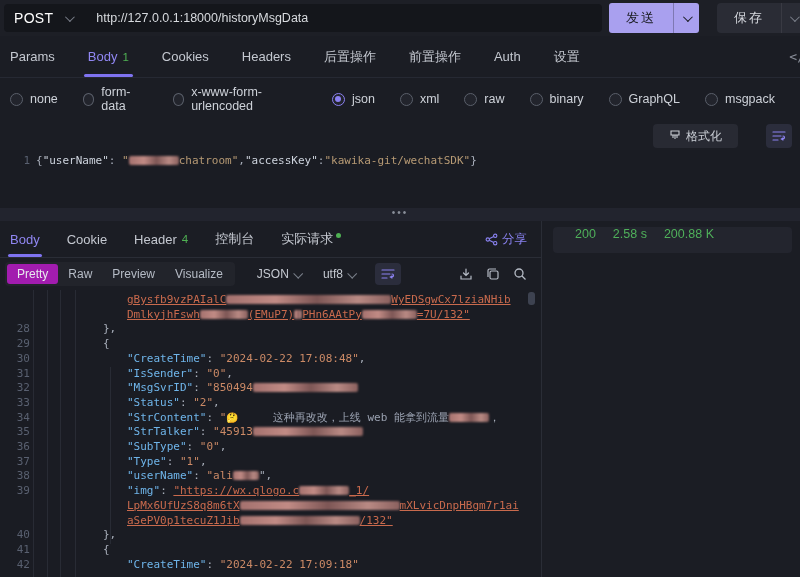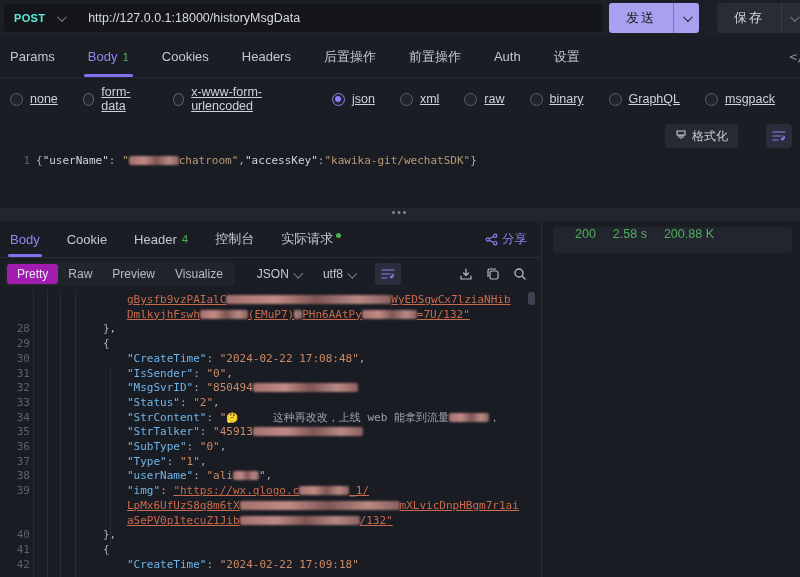--- a/index.html
+++ b/index.html
@@ -6,21 +6,21 @@
   body { background:#101116; }
   .app{
     position:relative; width:800px; height:577px; overflow:hidden;
     background:#1b1d24; font-family:"Liberation Sans","DejaVu Sans",sans-serif;
     color:#c6cad2; font-size:13px;
   }
   
   .topbar{ position:absolute; top:0; left:0; width:800px; height:36px; background:#1d1f26; }
   .urlbox{ position:absolute; top:4px; left:4px; width:598px; height:28px; background:#14161b;
     border-radius:4px; display:flex; align-items:center; }
-  .method{ color:#5eead4; font-weight:bold; font-size:11px; padding:0 6px 0 10px; letter-spacing:.3px;}
+  .method{ color:#ffffff; font-weight:normal; font-size:14px; padding:0 6px 0 10px; letter-spacing:.3px;}
   .chev{ display:inline-block; width:7px; height:7px; border-right:1.5px solid #7a7f8a;
     border-bottom:1.5px solid #7a7f8a; transform:rotate(45deg) translateY(-2px); margin:0 6px;}
   .url-text{ color:#d7dade; font-size:12.5px; padding-left:18px; white-space:nowrap;}
   .send-btn{ position:absolute; top:3px; left:609px; height:30px; display:flex; border-radius:3px; overflow:hidden;}
   .send-main{ background:#a9a0ef; color:#1a1c22; font-size:13px; width:64px; display:flex;
     align-items:center; justify-content:center; letter-spacing:2px;}
   .send-arrow{ background:#a9a0ef; width:26px; display:flex; align-items:center; justify-content:center;
     border-left:1px solid rgba(0,0,0,.25);}
   .send-arrow .chev{ border-color:#1a1c22; margin:0;}
   .save-btn{ position:absolute; top:3px; left:717px; height:30px; display:flex; border-radius:4px; overflow:hidden;}
@@ -41,25 +41,25 @@
     font-family:"DejaVu Sans Mono",monospace;}
   
   .radio-row{ position:absolute; top:86px; left:0; width:800px; height:26px; display:flex;
     align-items:center; padding-left:10px; }
   .radio{ display:flex; align-items:center; margin-right:25px; cursor:pointer;}
   .rdot{ width:13px; height:13px; border-radius:50%; border:1.5px solid #5a5f6a; background:#22242c;
     margin-right:7px; position:relative;}
   .radio.sel .rdot{ border-color:#8b80f2;}
   .radio.sel .rdot::after{ content:""; position:absolute; left:2.5px; top:2.5px; width:6px; height:6px;
     border-radius:50%; background:#8b80f2;}
-  .radio span.lbl{ color:#ced2d9; font-size:12.5px;text-decoration:underline;}
+  .radio span.lbl{ color:#ced2d9; font-size:12.5px;}
   
   .fmt-row{ position:absolute; top:122px; left:0; width:800px; height:28px;}
   .fmt-btn{ position:absolute; right:62px; top:2px; height:24px; background:#282a33; border-radius:4px;
-    display:flex; align-items:center; padding:0 10px; color:#c9cdd4; font-size:12px; cursor:pointer;}
+    display:flex; align-items:center; padding:0 16px; color:#c9cdd4; font-size:12px; cursor:pointer;}
   .fmt-btn svg{ margin-right:5px;}
   .wrap-btn{ position:absolute; right:8px; top:2px; width:26px; height:24px; background:#2b2d3c;
     border-radius:4px; display:flex; align-items:center; justify-content:center; cursor:pointer;}
   
   .editor{ font-family:"DejaVu Sans Mono","Liberation Mono",monospace; font-size:11px; }
   .req-editor{ position:absolute; top:150px; left:0; width:800px; height:58px; background:#1a1c23; padding-top:4px;}
   .crow{ display:flex; line-height:14.7px; white-space:nowrap;}
   .gut{ width:30px; text-align:right; color:#596070; flex:none; padding-right:0;}
   .cline{ padding-left:6px; }
   .tk{ color:#6fb5ea;} .ts{ color:#cc8a66;} .tp{ color:#a8aeba;}

